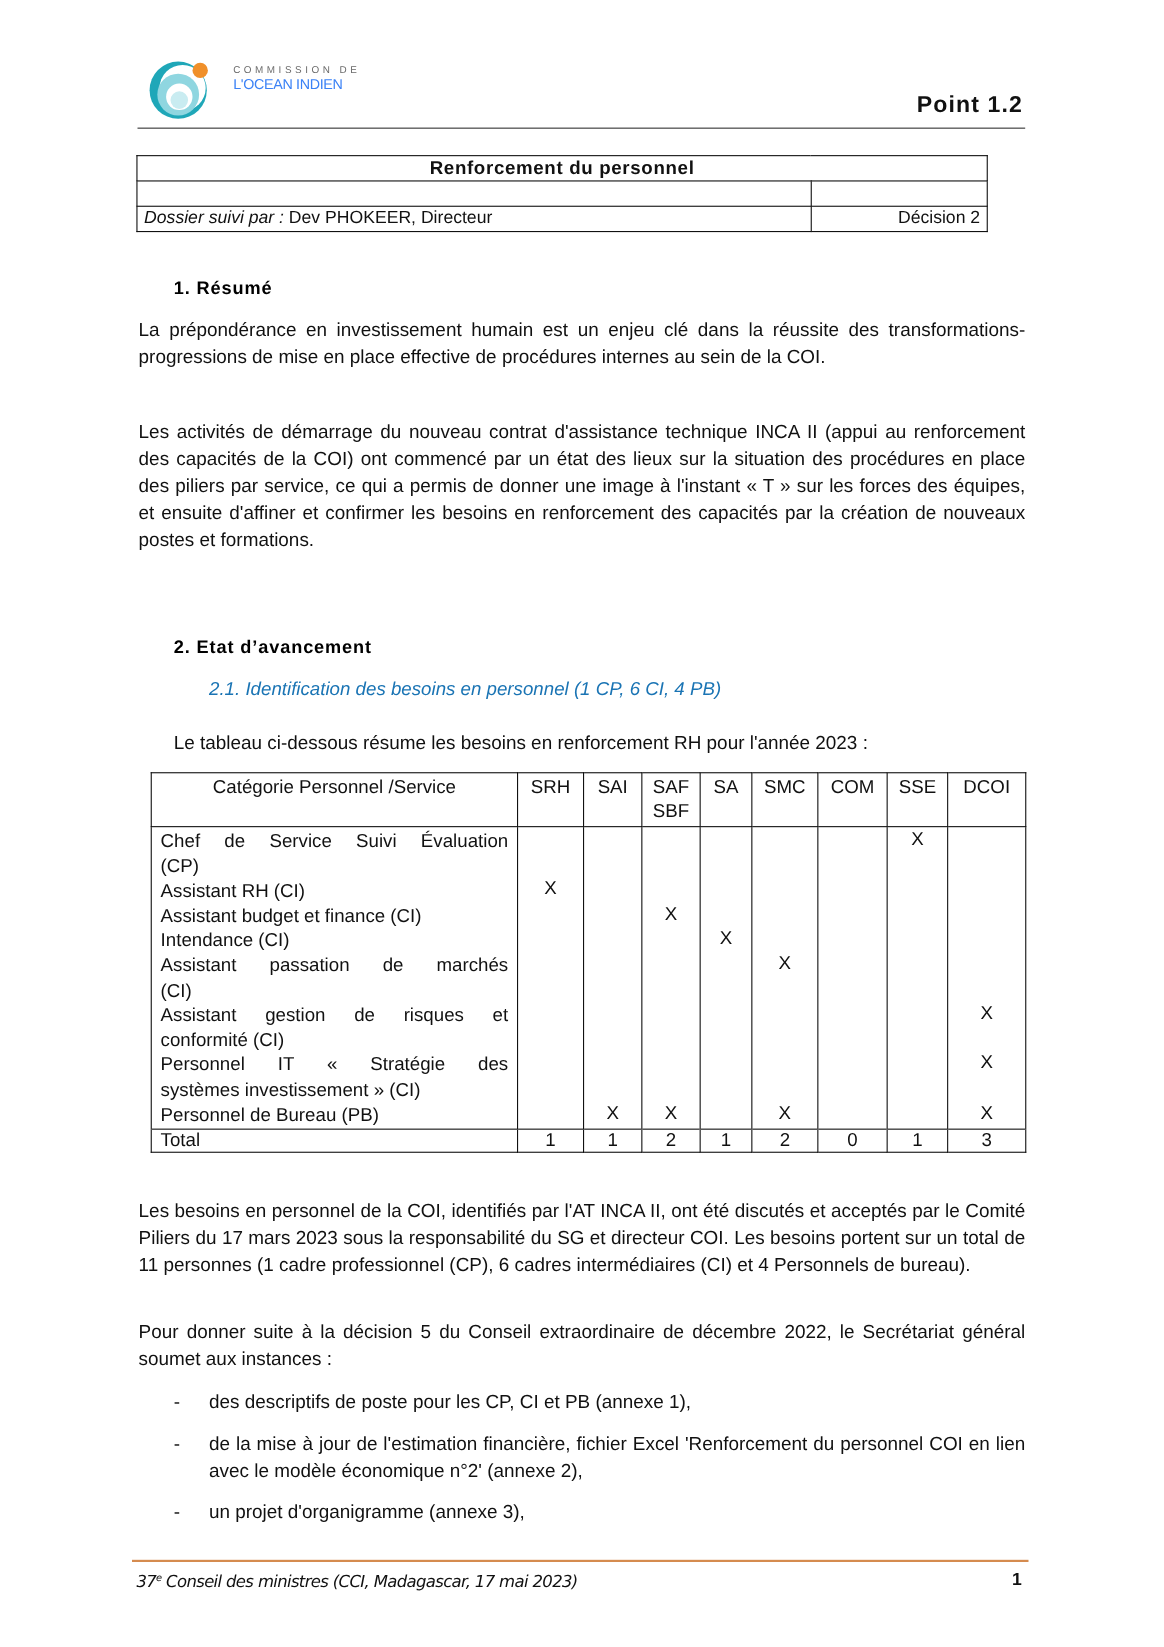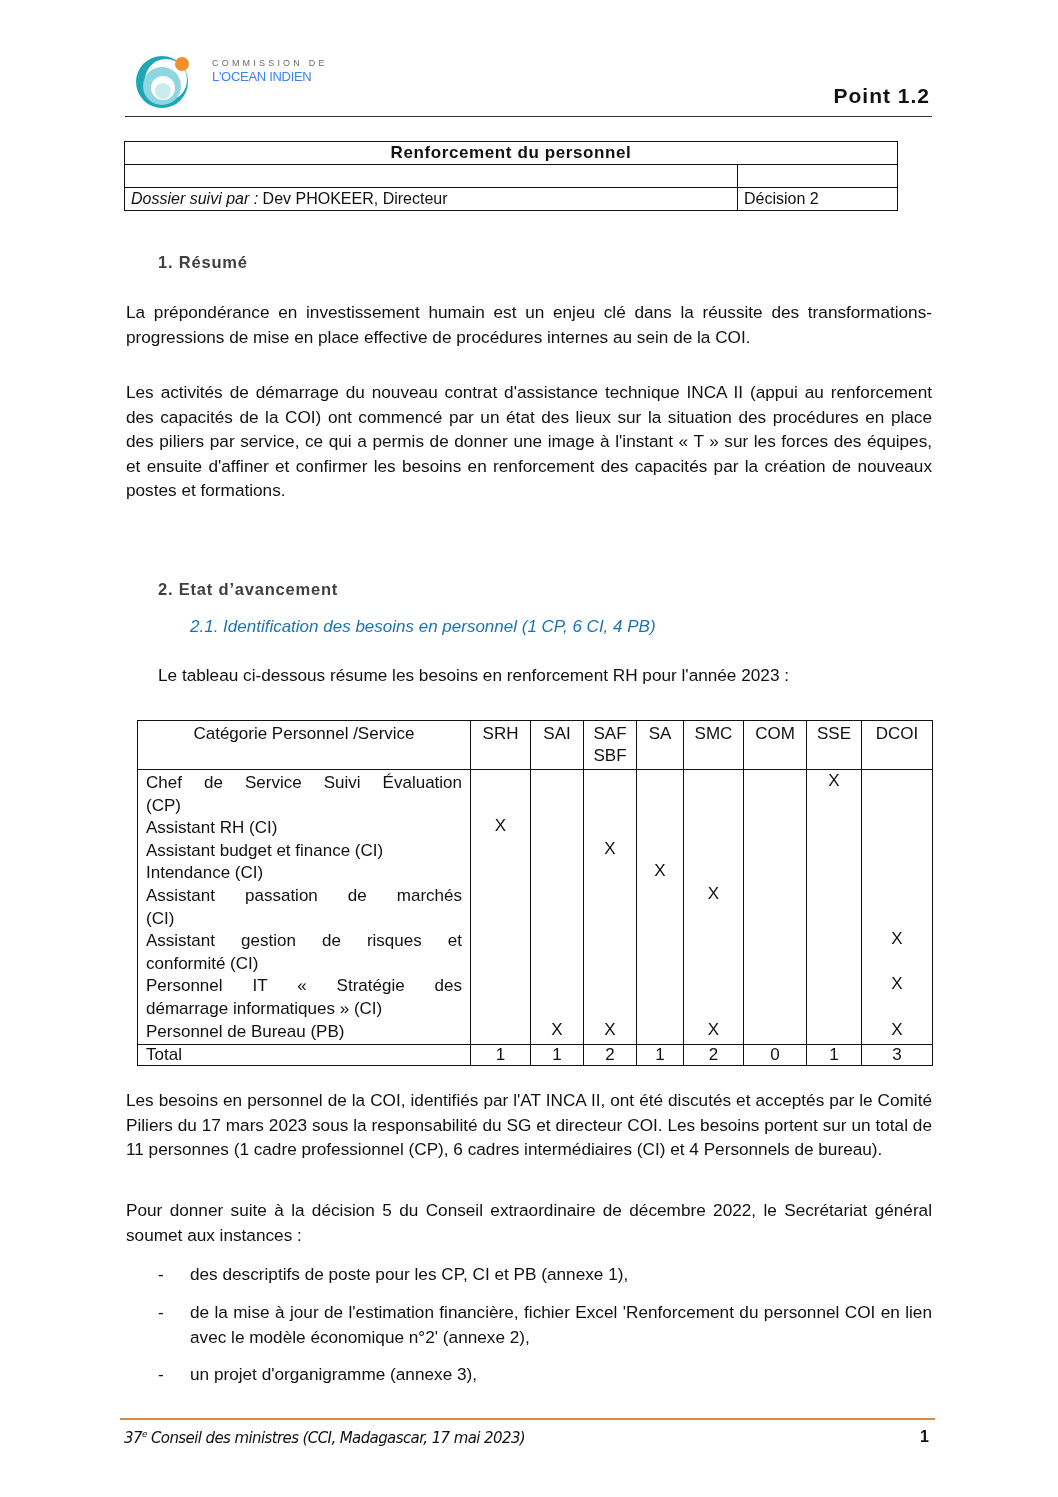--- a/index.html
+++ b/index.html
@@ -6,25 +6,25 @@
   body { width:1058px; height:1497px; position:relative; font-family:"Liberation Sans", sans-serif; color:#111; overflow:hidden; }
   .abs { position:absolute; }
   .logo { left:132px; top:48px; width:300px; height:60px; }
   .logo-text-small { position:absolute; left:80px; top:10px; font-size:9px; letter-spacing:3.2px; color:#6a6a6a; white-space:nowrap; }
   .logo-text-big { position:absolute; left:80px; top:21px; font-size:13px; letter-spacing:-0.3px; color:#3b82f6; white-space:nowrap; }
   .point { right:128px; top:84px; font-size:21px; font-weight:bold; letter-spacing:1px; }
   .hr-top { left:125px; top:116px; width:807px; height:1px; background:#333; }
   table.head { position:absolute; left:124px; top:141px; width:774px; border-collapse:collapse; font-size:16px; }
   table.head td { border:1.5px solid #111; padding:0 6px; height:22px; }
   .title-cell { text-align:center; font-weight:bold; font-size:17px; letter-spacing:0.6px; }
-  .h1 { left:158px; font-size:16.5px; font-weight:bold; color:#404040; letter-spacing:0.8px; }
+  .h1 { left:158px; font-size:16.5px; font-weight:bold; color:#000000; letter-spacing:0.8px; }
   .h2 { left:190px; font-size:17px; color:#1a74b4;font-style:italic; }
   .para { left:126px; width:806px; font-size:17.2px; line-height:24.5px; text-align:justify; text-align-last:left; }
   .para p { margin:0; }
-  table.grid { position:absolute; left:137px; top:702px; border-collapse:collapse; font-size:17px;margin-top:18px; }
+  table.grid { position:absolute; left:137px; top:702px; border-collapse:collapse; font-size:17px; }
   table.grid td { border-left:1.5px solid #111; border-right:1.5px solid #111; padding:0; vertical-align:top; }
   table.grid tr.hdr td { border-top:1.5px solid #111; border-bottom:1.5px solid #111; text-align:center; line-height:22px; padding-top:2px; padding-bottom:2px; }
   table.grid tr.hdr td.first { padding-left:0; }
   table.grid tr.total td { border-top:1.5px solid #111; border-bottom:1.5px solid #111; text-align:center; line-height:20px; }
   table.grid tr.total td.first { text-align:left; padding-left:8px; }
   .cat-line { padding-left:8px; padding-right:8px; line-height:22.6px; text-align:justify; text-align-last:justify; }
   .cat-line.last { text-align-last:left; }
   .xcol { text-align:center; line-height:22.6px; }
   .bullet-row { left:158px; width:774px; font-size:17.2px; line-height:24.5px; }
   .bullet-dash { position:absolute; left:0; top:0; }
@@ -58,27 +58,27 @@
     <td colspan="2" class="title-cell">Renforcement du personnel</td>
   </tr>
   <tr>
     <td style="width:630px;"></td>
     <td style="width:152px;"></td>
   </tr>
   <tr>
     <td>
       <i>Dossier suivi par :</i><span> Dev PHOKEER, Directeur</span>
     </td>
-    <td style="text-align:left;">Décision 2</td>
+    <td style="text-align:right;">Décision 2</td>
   </tr>
 </tbody>
   </table>
 
 <div class="abs h1" style="top:253px;">1.  Résumé</div>
-<div class="abs para" style="top:300px;">
+<div class="abs para" style="top:287px;">
   <p>La prépondérance en investissement humain est un enjeu clé dans la réussite des transformations-progressions de mise en place effective de procédures internes au sein de la COI.</p>
 </div>
 <div class="abs para" style="top:380px;">
   <p>Les activités de démarrage du nouveau contrat d'assistance technique INCA II (appui au renforcement des capacités de la COI) ont commencé par un état des lieux sur la situation des procédures en place des piliers par service, ce qui a permis de donner une image à l'instant « T » sur les forces des équipes, et ensuite d'affiner et confirmer les besoins en renforcement des capacités par la création de nouveaux postes et formations.</p>
 </div>
 
 <div class="abs h1" style="top:580px;">2.  Etat d’avancement</div>
 <div class="abs h2" style="top:617px;">2.1.     Identification des besoins en personnel (1 CP, 6 CI, 4 PB)</div>
 <div class="abs" style="left:158px; top:665px; font-size:17.2px;">Le tableau ci-dessous résume les besoins en renforcement RH pour l'année 2023 :</div>
 
@@ -111,21 +111,21 @@
           <div class="cat-line">Chef de Service Suivi Évaluation</div>
           <div class="cat-line last">(CP)</div>
           <div class="cat-line last">Assistant RH (CI)</div>
           <div class="cat-line last">Assistant budget et finance (CI)</div>
           <div class="cat-line last">Intendance (CI)</div>
           <div class="cat-line">Assistant passation de marchés</div>
           <div class="cat-line last">(CI)</div>
           <div class="cat-line">Assistant gestion de risques et</div>
           <div class="cat-line last">conformité (CI)</div>
           <div class="cat-line">Personnel IT « Stratégie des</div>
-          <div class="cat-line last">démarrage informatiques » (CI)</div>
+          <div class="cat-line last">systèmes investissement » (CI)</div>
           <div class="cat-line last">Personnel de Bureau (PB)</div>
         </td>
     <td class="xcol">
           <div>&nbsp;</div>
           <div>&nbsp;</div>
           <div>X</div>
           <div>&nbsp;</div>
           <div>&nbsp;</div>
           <div>&nbsp;</div>
           <div>&nbsp;</div>

